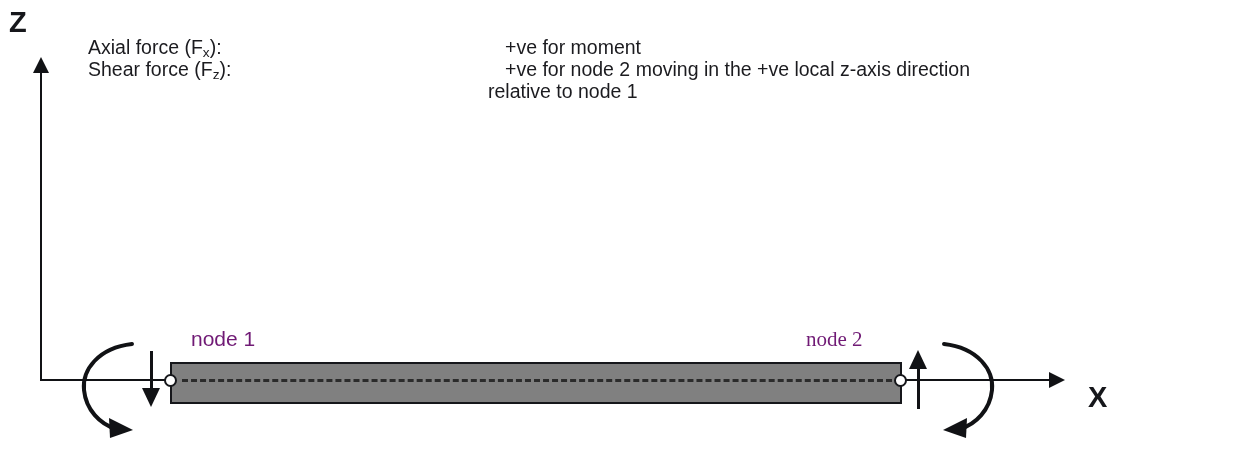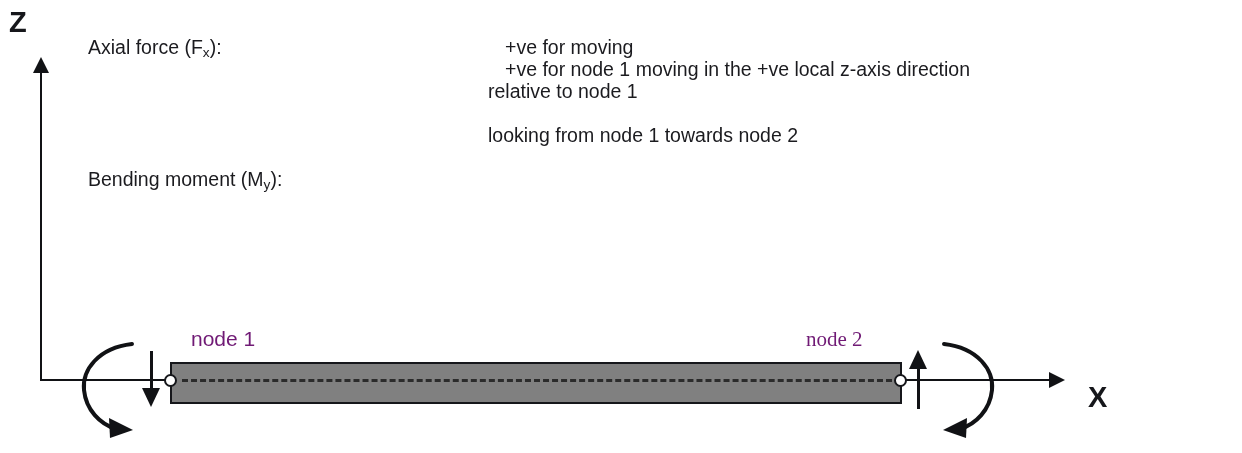--- a/index.html
+++ b/index.html
@@ -202,40 +202,37 @@
 
   <div class="line-v" id="z-axis-line"></div>
   <div id="z-axis-arrowhead"></div>
   <div class="line-h" id="x-axis-line"></div>
   <div id="x-axis-arrowhead"></div>
 
   <div class="defs">
 
     <div class="def-row">
       <span class="def-term"><span>Axial force (F</span><sub>x</sub><span>):</span></span>
-      <span class="def-desc">+ve for moving</span>
-    </div>
-
-    <div class="def-row">
-      <span class="def-desc">+ve for node 1 moving in the +ve local z-axis direction</span>
+      <span class="def-desc">+ve for moment</span>
+    </div>
+
+    <div class="def-row">
+      <span class="def-term"><span>Shear force (F</span><sub>z</sub><span>):</span></span>
+      <span class="def-desc">+ve for node 2 moving in the +ve local z-axis direction</span>
     </div>
     <div class="def-row">
       <span class="def-desc indent">relative to node 1</span>
     </div>
 
     <div class="spacer-row"></div>
 
-    <div class="def-row">
-      <span class="def-desc indent">looking from node 1 towards node 2</span>
-    </div>
 
     <div class="spacer-row"></div>
 
     <div class="def-row">
-      <span class="def-term"><span>Bending moment (M</span><sub>y</sub><span>):</span></span>
     </div>
   </div>
 
   <div id="beam"></div>
   <div id="beam-centerline"></div>
 
   <div class="node-dot" id="node-1-dot"></div>
   <div class="node-dot" id="node-2-dot"></div>
   <div class="node-label" id="node-1-label">node 1</div>
   <div class="node-label" id="node-2-label">node 2</div>

